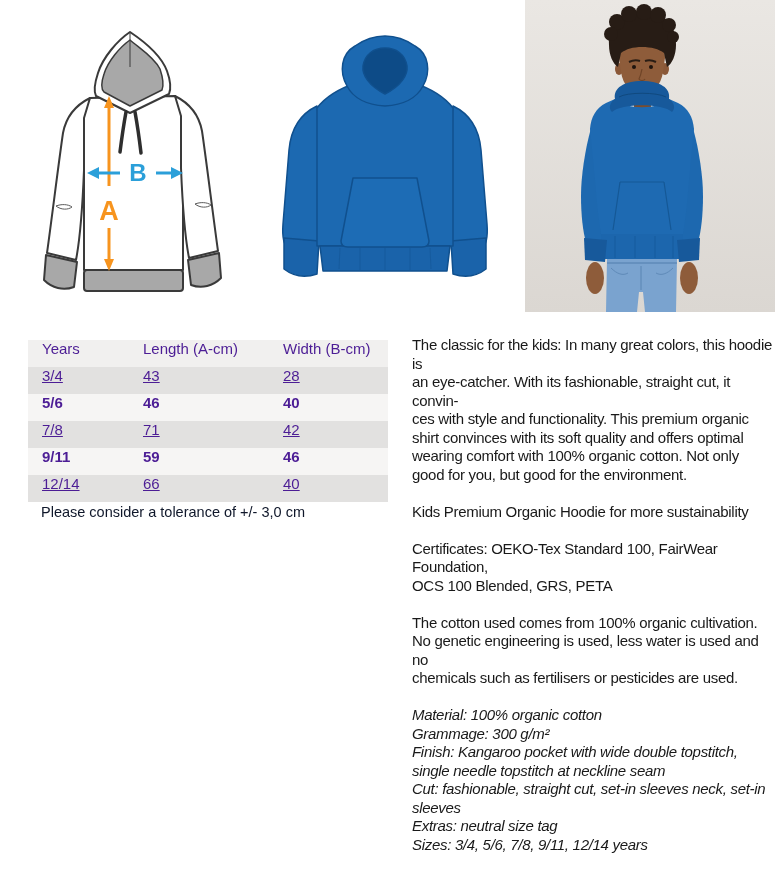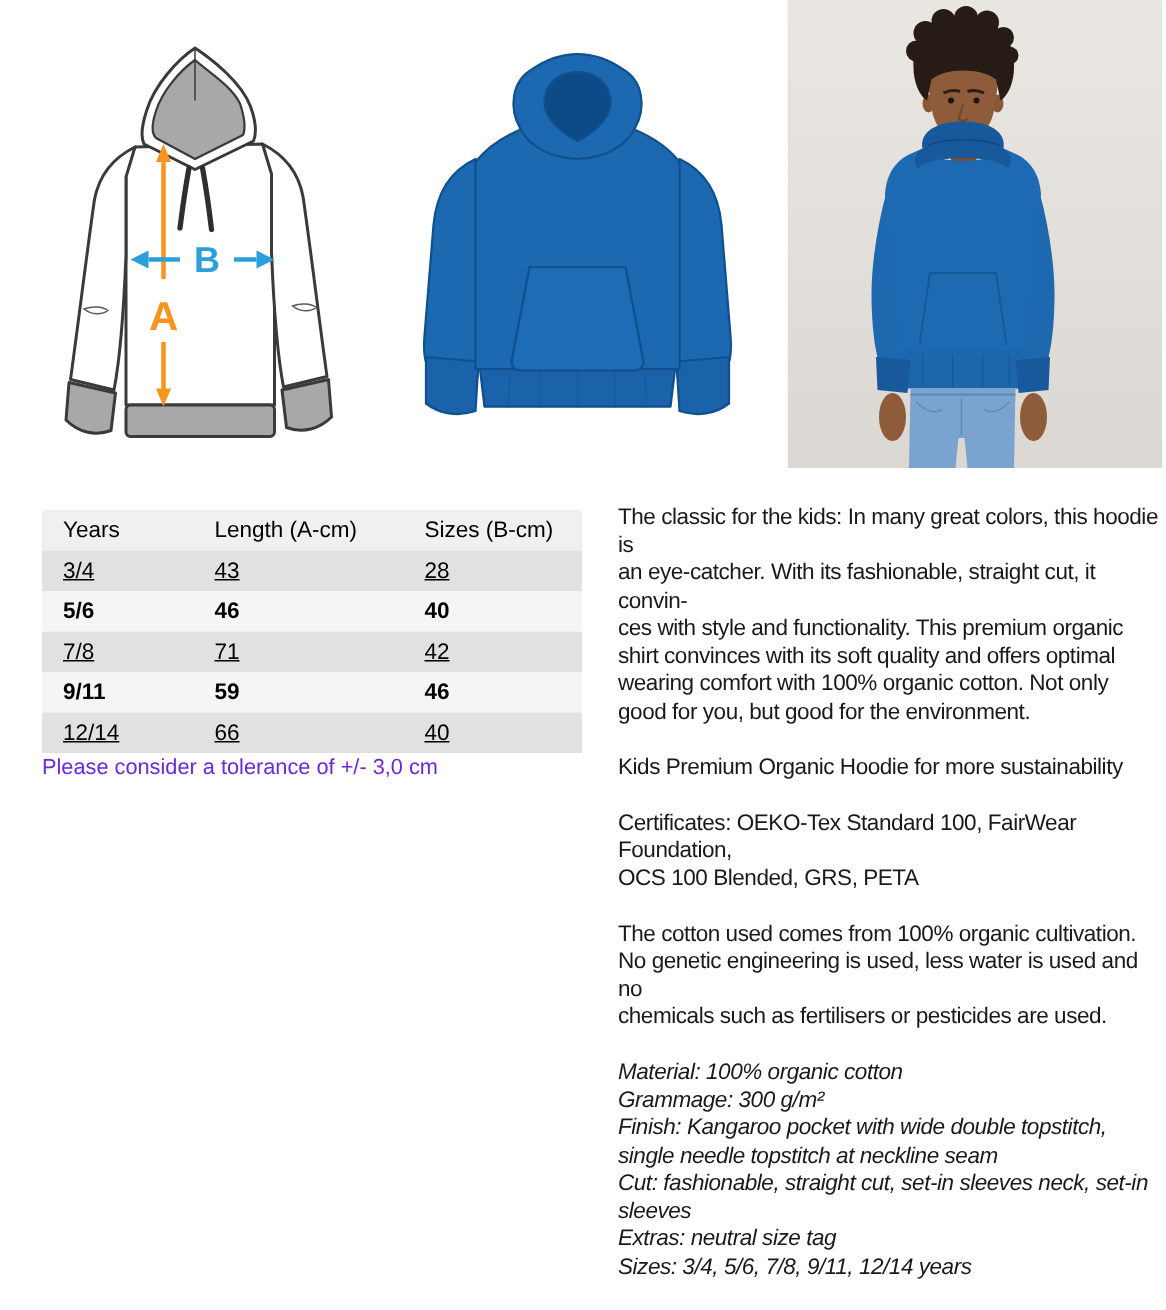--- a/index.html
+++ b/index.html
@@ -5,29 +5,29 @@
   html,body{margin:0;padding:0;background:#ffffff;}
   .canvas{position:relative;width:777px;height:873px;background:#ffffff;overflow:hidden;
           font-family:"Liberation Sans", sans-serif;}
   .img{position:absolute;}
   .diagram{left:35px;top:20px;width:200px;height:285px;}
   .flat{left:255px;top:8px;width:260px;height:302px;background:#ffffff;}
   .model{left:525px;top:0;width:250px;height:312px;}
   .img svg{display:block;width:100%;height:100%;}
 
   .size-table{position:absolute;left:28px;top:340px;width:360px;}
-  .t-row{display:flex;height:27px;align-items:center;font-size:15px;color:#000000;}
+  .t-row{display:flex;height:27px;font-size:15px;color:#4c1d95;}
   .t-row .c1{width:115px;padding-left:14px;box-sizing:border-box;}
   .t-row .c2{width:140px;}
   .t-row .c3{flex:1;}
   .t-head{background:#f1f0ef;}
   .dark{background:#e2e1e0;text-decoration:underline;}
   .light{background:#f6f5f4;font-weight:bold;}
 
-  .note{position:absolute;left:28px;top:504px;font-size:14.5px;color:#6d28d9;}
+  .note{position:absolute;left:41px;top:504px;font-size:14.5px;color:#0f172a;}
 
   .desc{position:absolute;left:412px;top:336px;width:365px;font-size:15px;
         letter-spacing:-0.3px;line-height:18.5px;color:#191919;}
   .desc p{margin:0 0 18.5px;white-space:pre-line;}
   .desc p:last-child{margin-bottom:0;font-style:italic;}
 </style>
 </head>
 <body>
 
 <div class="canvas">
@@ -140,21 +140,21 @@
           <path d="M148,268 C142,274 136,276 131,273" stroke="#5f8ab8" stroke-width="1" fill="none"></path>
         </g>
       </g>
     </svg>
   </div>
 
   <div class="size-table">
     <div class="t-row t-head">
       <div class="c1">Years</div>
       <div class="c2">Length (A-cm)</div>
-      <div class="c3">Sizes (B-cm)</div>
+      <div class="c3">Width (B-cm)</div>
     </div>
     <div class="t-row dark">
       <div class="c1">3/4</div>
       <div class="c2">43</div>
       <div class="c3">28</div>
     </div>
     <div class="t-row light">
       <div class="c1">5/6</div>
       <div class="c2">46</div>
       <div class="c3">40</div>

